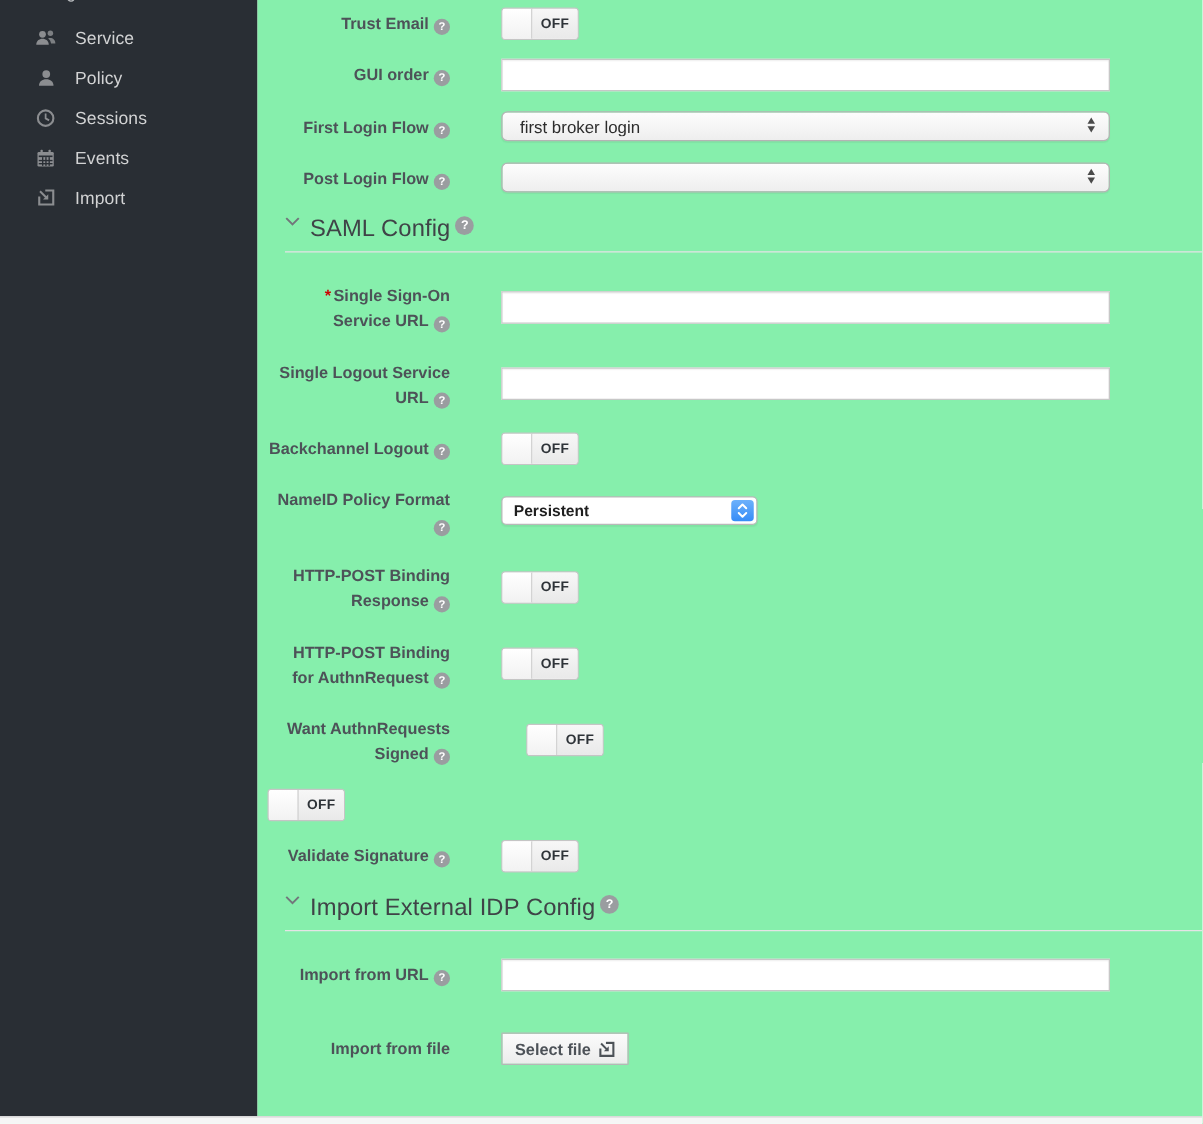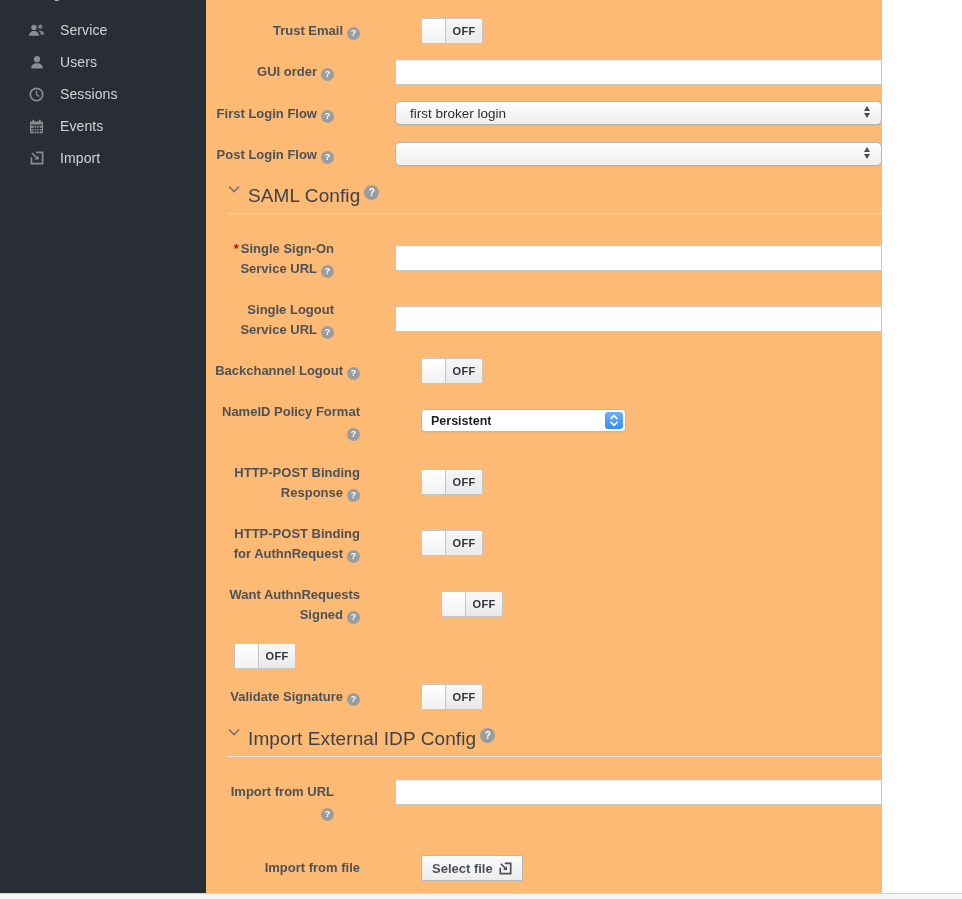--- a/index.html
+++ b/index.html
@@ -28,37 +28,37 @@
   .nav-item .nav-label { letter-spacing:.1px; }
 
   
   .bottom-strip {
     position:absolute; left:0; bottom:0; width:962px; height:6px;
     background:#f6f6f6; border-top:1px solid #d2d2d2;
   }
 
   
   .content {
-    position:absolute; left:206px; top:0; width:676px; height:893px;
-    background:#fdba74; padding:18px 0 0 8px;
+    position:absolute; left:206px; top:0; width:756px; height:893px;
+    background:#86efac; padding:6px 0 0 8px;
   }
   .form-row { display:flex; align-items:flex-start; }
   .mb15 { margin-bottom:15px; }
   .mb16 { margin-bottom:16px; }
   .mb17 { margin-bottom:17px; }
   .mb18 { margin-bottom:18px;align-items:center; }
   .mb33 { margin-bottom:33px; }
   .mb30 { margin-bottom:30px; }
 
   .label-col {
     width:146px; margin-right:41px; text-align:right;
     font-size:13px; font-weight:700; color:#4d5258; line-height:20px;
     padding-top:3px;
   }
-  .field-col { flex:1;margin-left:20px; }
+  .field-col { flex:1; }
 
   .required-star { color:#c00; margin-right:2px; }
 
   .help-icon {
     display:inline-block; width:13px; height:13px; border-radius:50%;
     background:#9a9da0; color:#fff; font-size:9px; font-weight:700;
     line-height:13px; text-align:center; vertical-align:-1px; margin-left:4px;
     cursor:pointer;
   }
   .help-icon.lg { width:15px; height:15px; line-height:15px; font-size:10px; vertical-align:-1px; }
@@ -162,21 +162,21 @@
         </span>
         <span class="nav-label">Service</span>
       </div>
       <div class="nav-item">
         <span class="nav-icon">
           <svg width="14" height="15" viewBox="0 0 14 15" fill="currentColor">
             <circle cx="7" cy="4.2" r="3.1"></circle>
             <path d="M1.2 13.6c0-3.5 2.5-5.3 5.8-5.3s5.8 1.8 5.8 5.3z"></path>
           </svg>
         </span>
-        <span class="nav-label">Users</span>
+        <span class="nav-label">Policy</span>
       </div>
       <div class="nav-item">
         <span class="nav-icon">
           <svg width="15" height="15" viewBox="0 0 15 15" fill="none" stroke="currentColor">
             <circle cx="7.5" cy="7.5" r="6.2" stroke-width="1.7"></circle>
             <path d="M7.5 3.8v3.9l2.8 1.6" stroke-width="1.4"></path>
           </svg>
         </span>
         <span class="nav-label">Sessions</span>
       </div>

